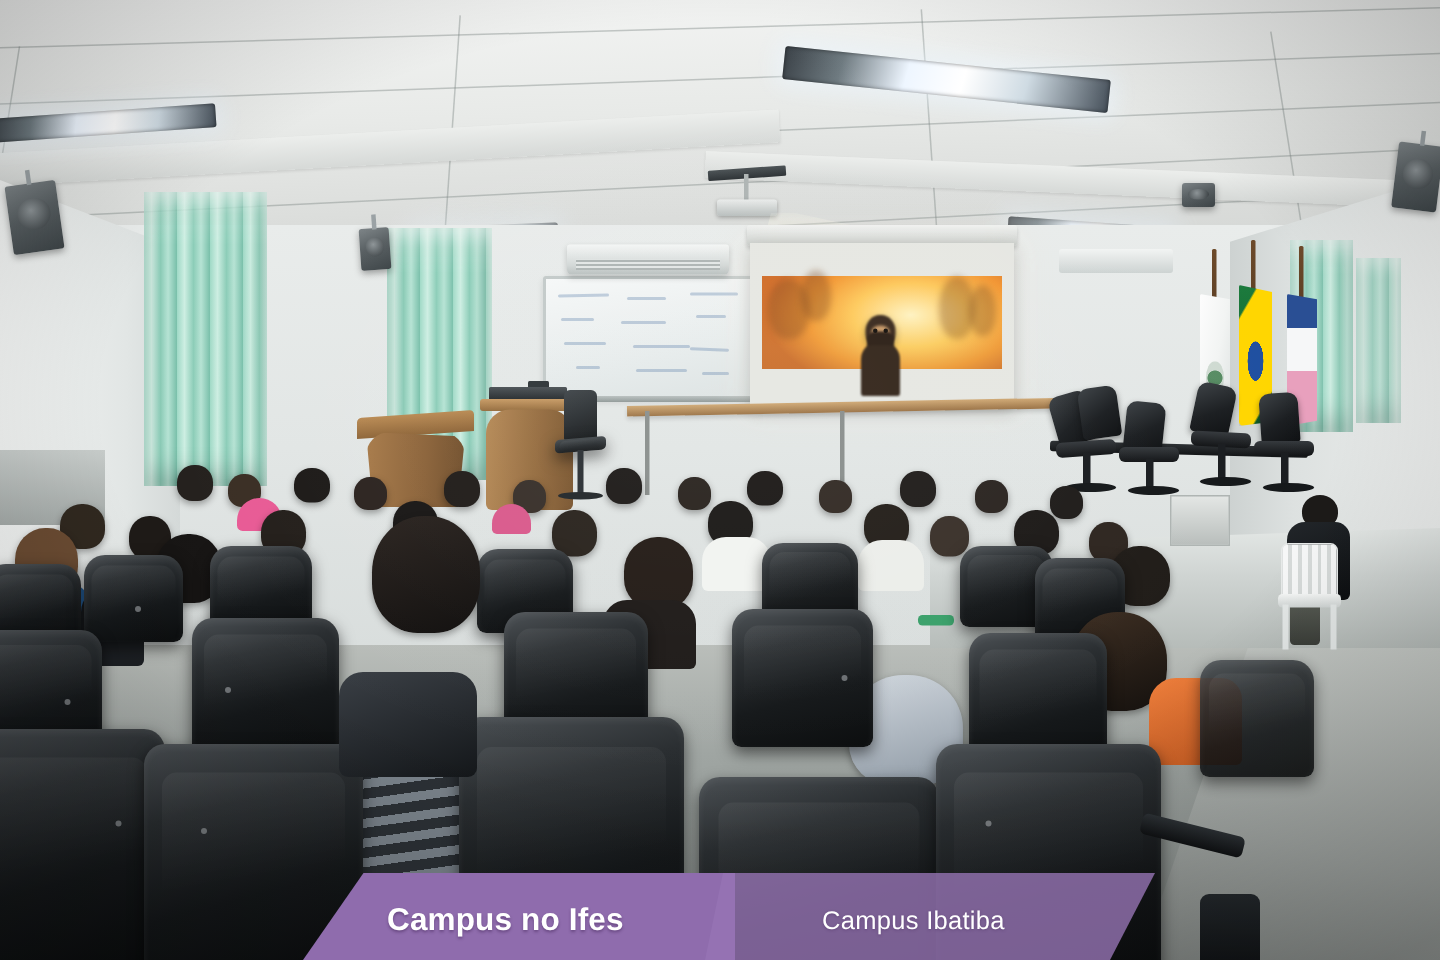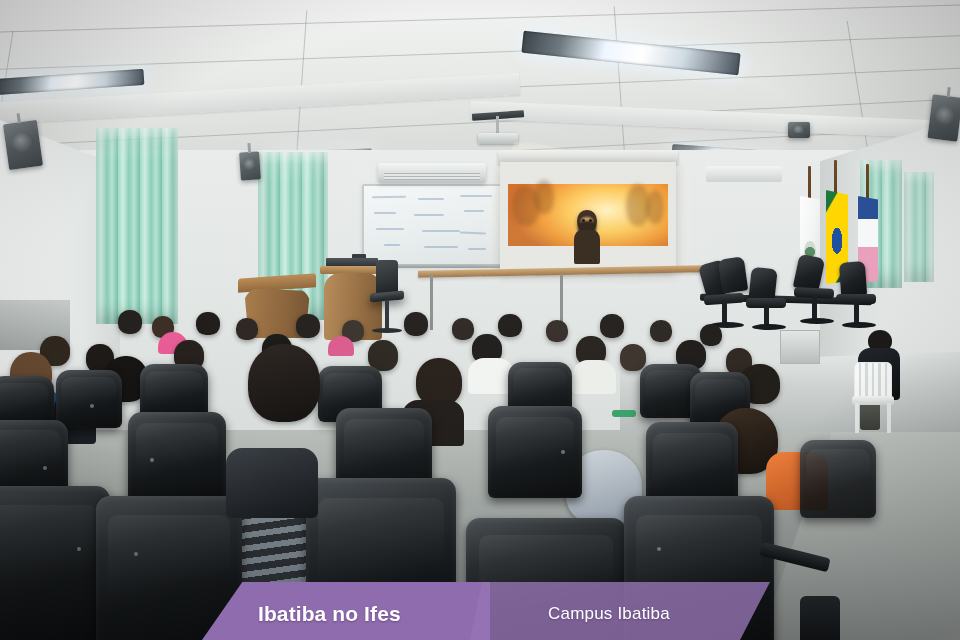--- a/index.html
+++ b/index.html
@@ -654,17 +654,17 @@
 
     <div style="position:absolute; left:760px; top:250px; width:70px; height:14px; background:linear-gradient(180deg,#2e3337,#101214); border-radius:4px; transform:rotate(14deg);"></div>
     <div style="position:absolute; left:800px; top:296px; width:40px; height:60px; background:linear-gradient(180deg,#262b2f,#0d0f11); border-radius:6px;"></div>
   </div>
 
   <div id="grade"></div>
 
   <div id="caption-bar">
     <div id="caption-left"></div>
     <div id="caption-right"></div>
-    <div id="caption-title">Ibatiba no Ifes</div>
+    <div id="caption-title">Campus no Ifes</div>
     <div id="caption-subtitle">Campus Ibatiba</div>
   </div>
 
 </div>
 
 </body></html>

